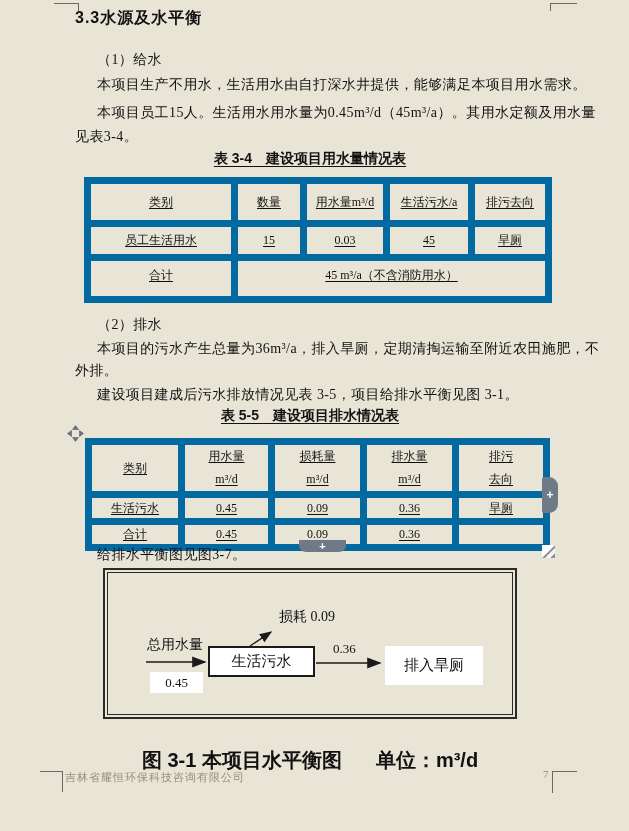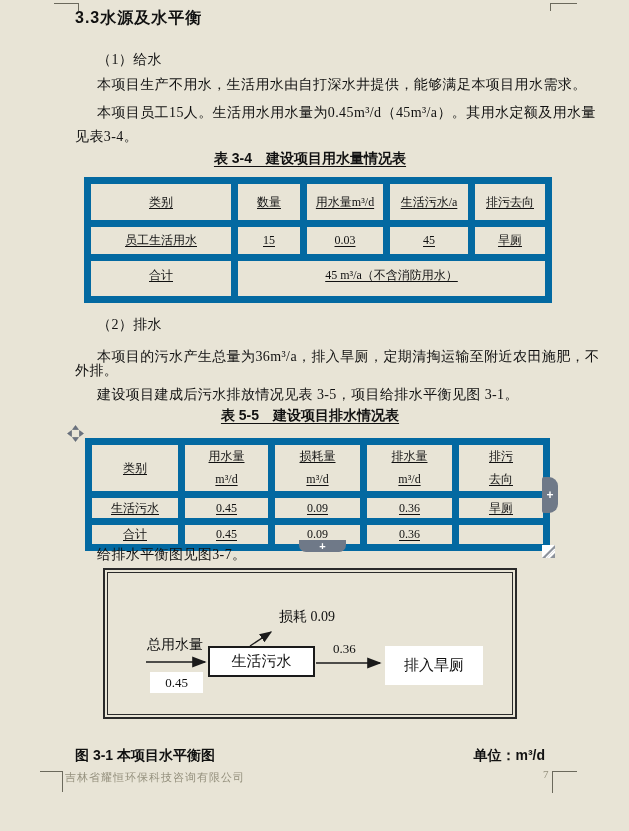--- a/index.html
+++ b/index.html
@@ -28,21 +28,21 @@
   }
   .doctable td{
     border:7px solid #0369a1;text-align:center;vertical-align:middle;
     padding:0;overflow:hidden;
   }
   .doctable .u, .u{text-decoration:underline;text-underline-offset:2px;}
   .vtop td{vertical-align:top;padding-top:6px;}
   .hdr2 div{line-height:23px;}
   .figcap{
     font-family:"Liberation Sans","DejaVu Sans",sans-serif;
-    font-weight:bold;font-size:14px;display:flex;justify-content:space-between;gap:34px;
+    font-weight:bold;font-size:20px;display:flex;justify-content:center;gap:34px;
   }
   .mark{background:#6b695c;}
   .whitebox{background:#ffffff;display:flex;align-items:center;justify-content:center;}
   .pill{
     background:#6f7988;color:#fff;display:flex;align-items:center;justify-content:center;
     font-family:"Liberation Sans","DejaVu Sans",sans-serif;font-weight:bold;
   }
   .footer-text{font-size:11px;color:#94907d;letter-spacing:1px;white-space:nowrap;}
   .dgm-label{font-size:14px;white-space:nowrap;}
 </style>
@@ -89,21 +89,21 @@
       <td><span class="u">旱厕</span></td>
     </tr>
     <tr style="height:42px" class="vtop">
       <td><span class="u">合计</span></td>
       <td colspan="4"><span class="u">45 m³/a（不含消防用水）</span></td>
     </tr>
   </tbody>
     </table>
 
   <div class="abs bodytext" style="left:97px;top:316px">（2）排水</div>
-  <div class="abs bodytext" style="left:97px;top:348px">本项目的污水产生总量为36m³/a，排入旱厕，定期清掏运输至附近农田施肥，不</div>
+  <div class="abs bodytext" style="left:97px;top:340px">本项目的污水产生总量为36m³/a，排入旱厕，定期清掏运输至附近农田施肥，不</div>
   <div class="abs bodytext" style="left:75px;top:362px">外排。</div>
   <div class="abs bodytext" style="left:97px;top:386px">建设项目建成后污水排放情况见表 3-5，项目给排水平衡见图 3-1。</div>
 
   <div class="abs caption" style="left:75px;top:407px;width:470px"><span class="u">表 5-5　建设项目排水情况表</span></div>
 
   <div class="abs" style="left:67px;top:425px;width:17px;height:17px">
     <svg width="17" height="17" viewBox="0 0 17 17">
       <g fill="#6b7280" stroke="#4b5563" stroke-width="0.5">
         <polygon points="8.5,0.5 5.5,4.5 11.5,4.5"></polygon>
         <polygon points="8.5,16.5 5.5,12.5 11.5,12.5"></polygon>

